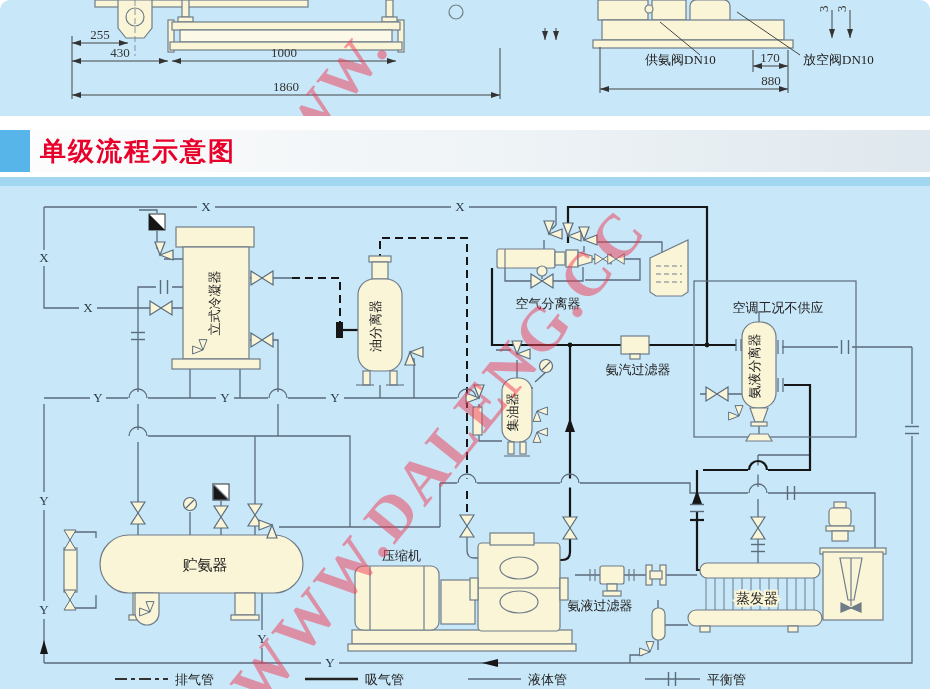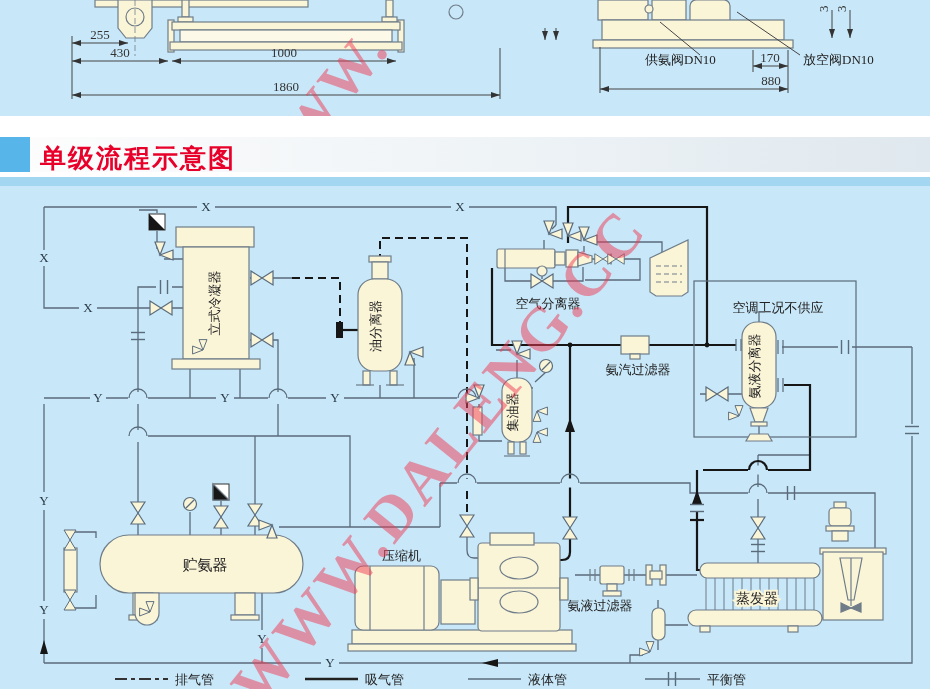--- a/index.html
+++ b/index.html
@@ -1,19 +1,19 @@
 <!DOCTYPE html>
 <html><head>
 <meta charset="utf-8">
 <style>
   html,body{margin:0;padding:0;background:#ffffff;}
   .stage{position:relative;width:930px;height:689px;overflow:hidden;background:#ffffff;font-family:"Liberation Sans",sans-serif;}
-  .top-strip{position:absolute;left:0;top:0;width:930px;height:116px;background:#c8e7f8;}
+  .top-strip{position:absolute;left:0;top:0;width:930px;height:136px;background:#c8e7f8;border-radius:10px;}
   .gap1{position:absolute;left:0;top:116px;width:930px;height:14px;background:#ffffff;}
-  .title-bar{position:absolute;left:0;top:137px;width:930px;height:42px;background:linear-gradient(90deg,#fdfdfd 0%,#eef3f6 55%,#dfe8ee 100%);display:flex;align-items:center;}
+  .title-bar{position:absolute;left:0;top:130px;width:930px;height:42px;background:linear-gradient(90deg,#fdfdfd 0%,#eef3f6 55%,#dfe8ee 100%);display:flex;align-items:center;}
   .title-sq{width:30px;height:42px;background:#57b5e9;flex:0 0 auto;}
   .title-text{margin-left:10px;font-size:26px;font-weight:bold;color:#e8002a;letter-spacing:2px;font-family:"Liberation Sans",sans-serif;}
   .gap2{position:absolute;left:0;top:172px;width:930px;height:5px;background:#ffffff;}
   .strip2{position:absolute;left:0;top:177px;width:930px;height:9px;background:#a3d7f1;}
   .main-area{position:absolute;left:0;top:186px;width:930px;height:503px;background:#c8e7f8;}
   svg{display:block;}
   text{font-family:"Liberation Serif","DejaVu Serif",serif;}
   .dim{font-size:13px;fill:#333;}
   .mk{font-size:13px;fill:#2b3a48;}
   .lbl{font-size:13px;fill:#222;}

